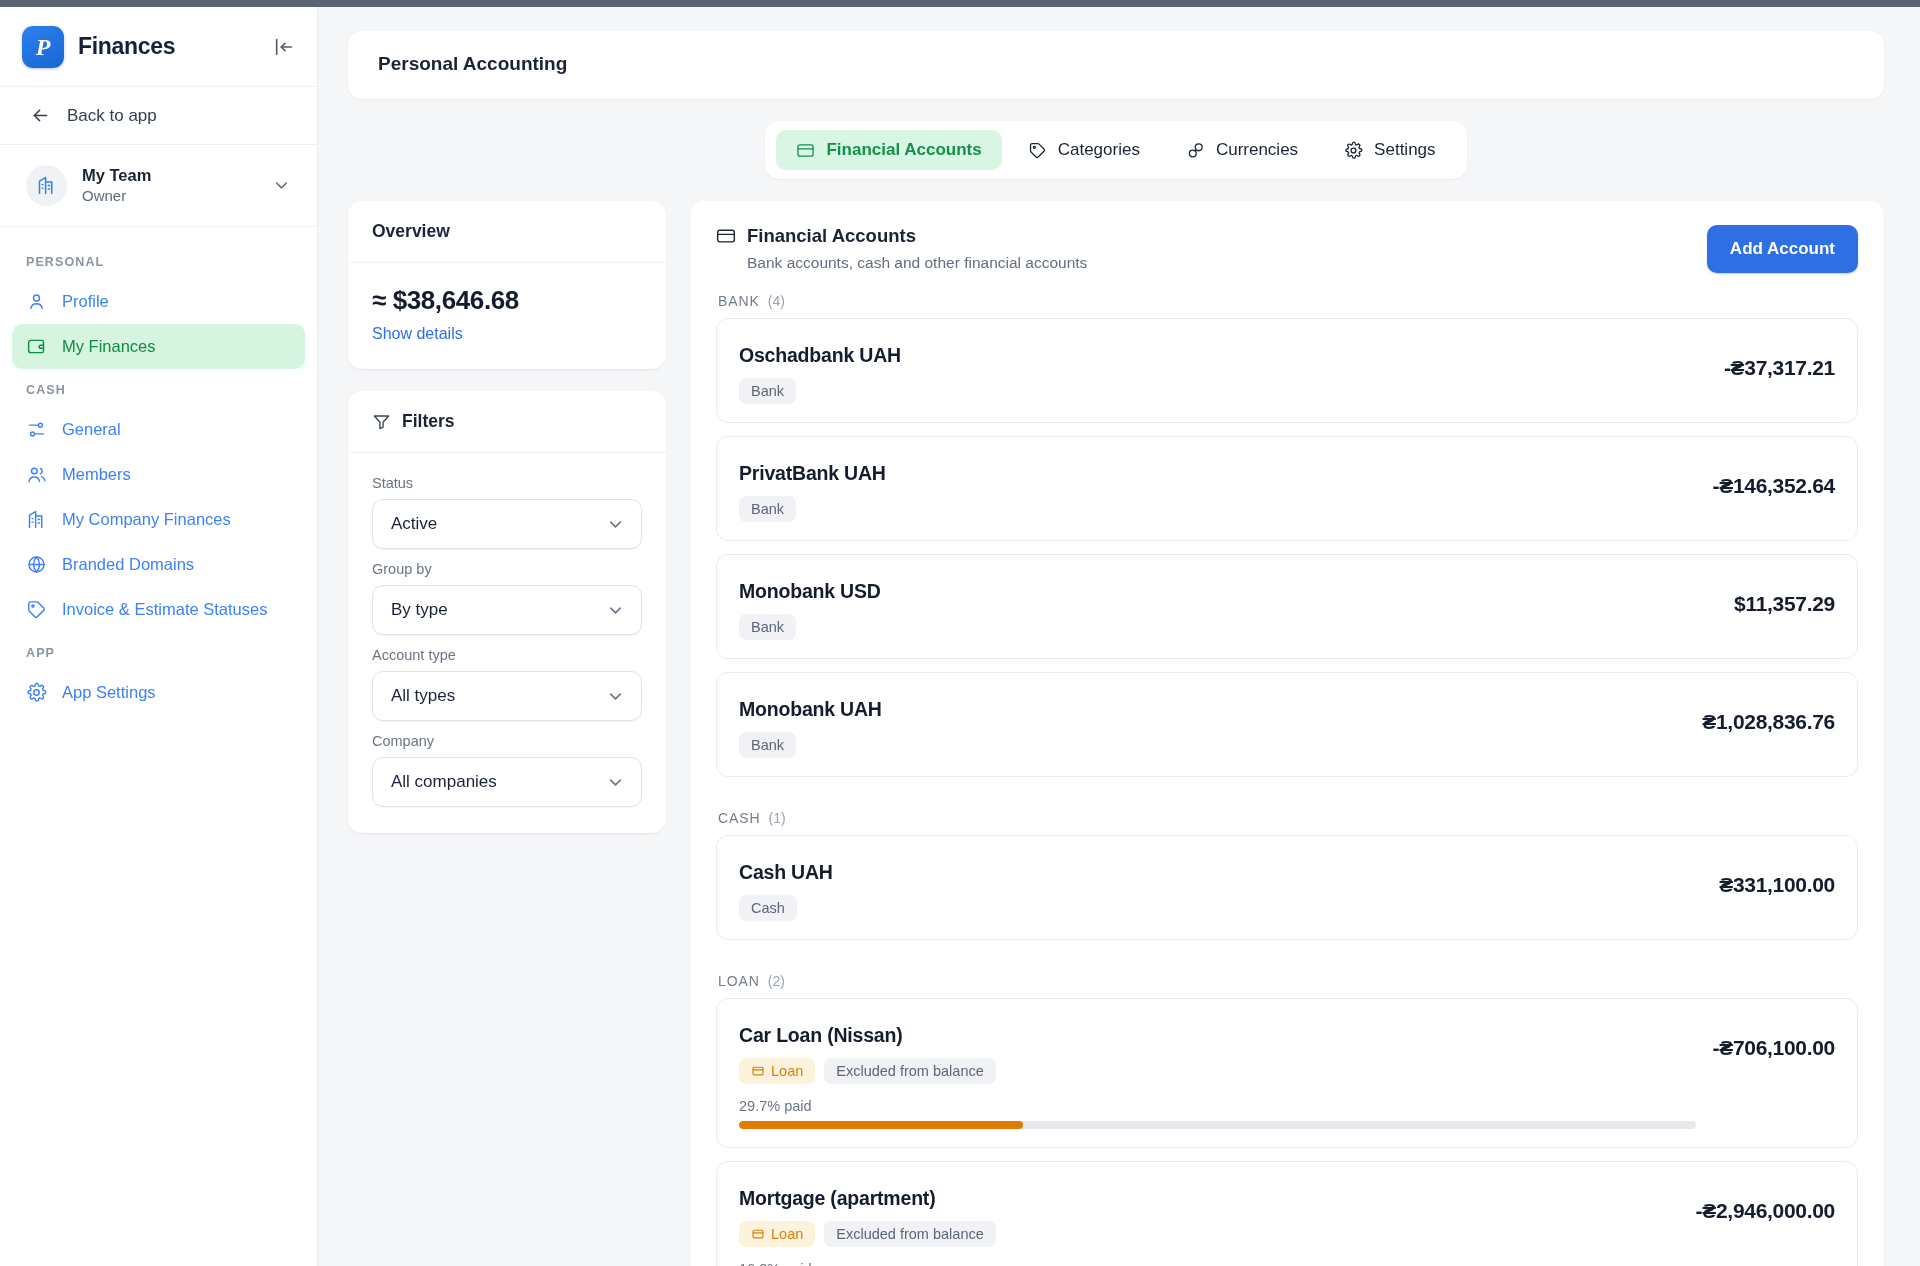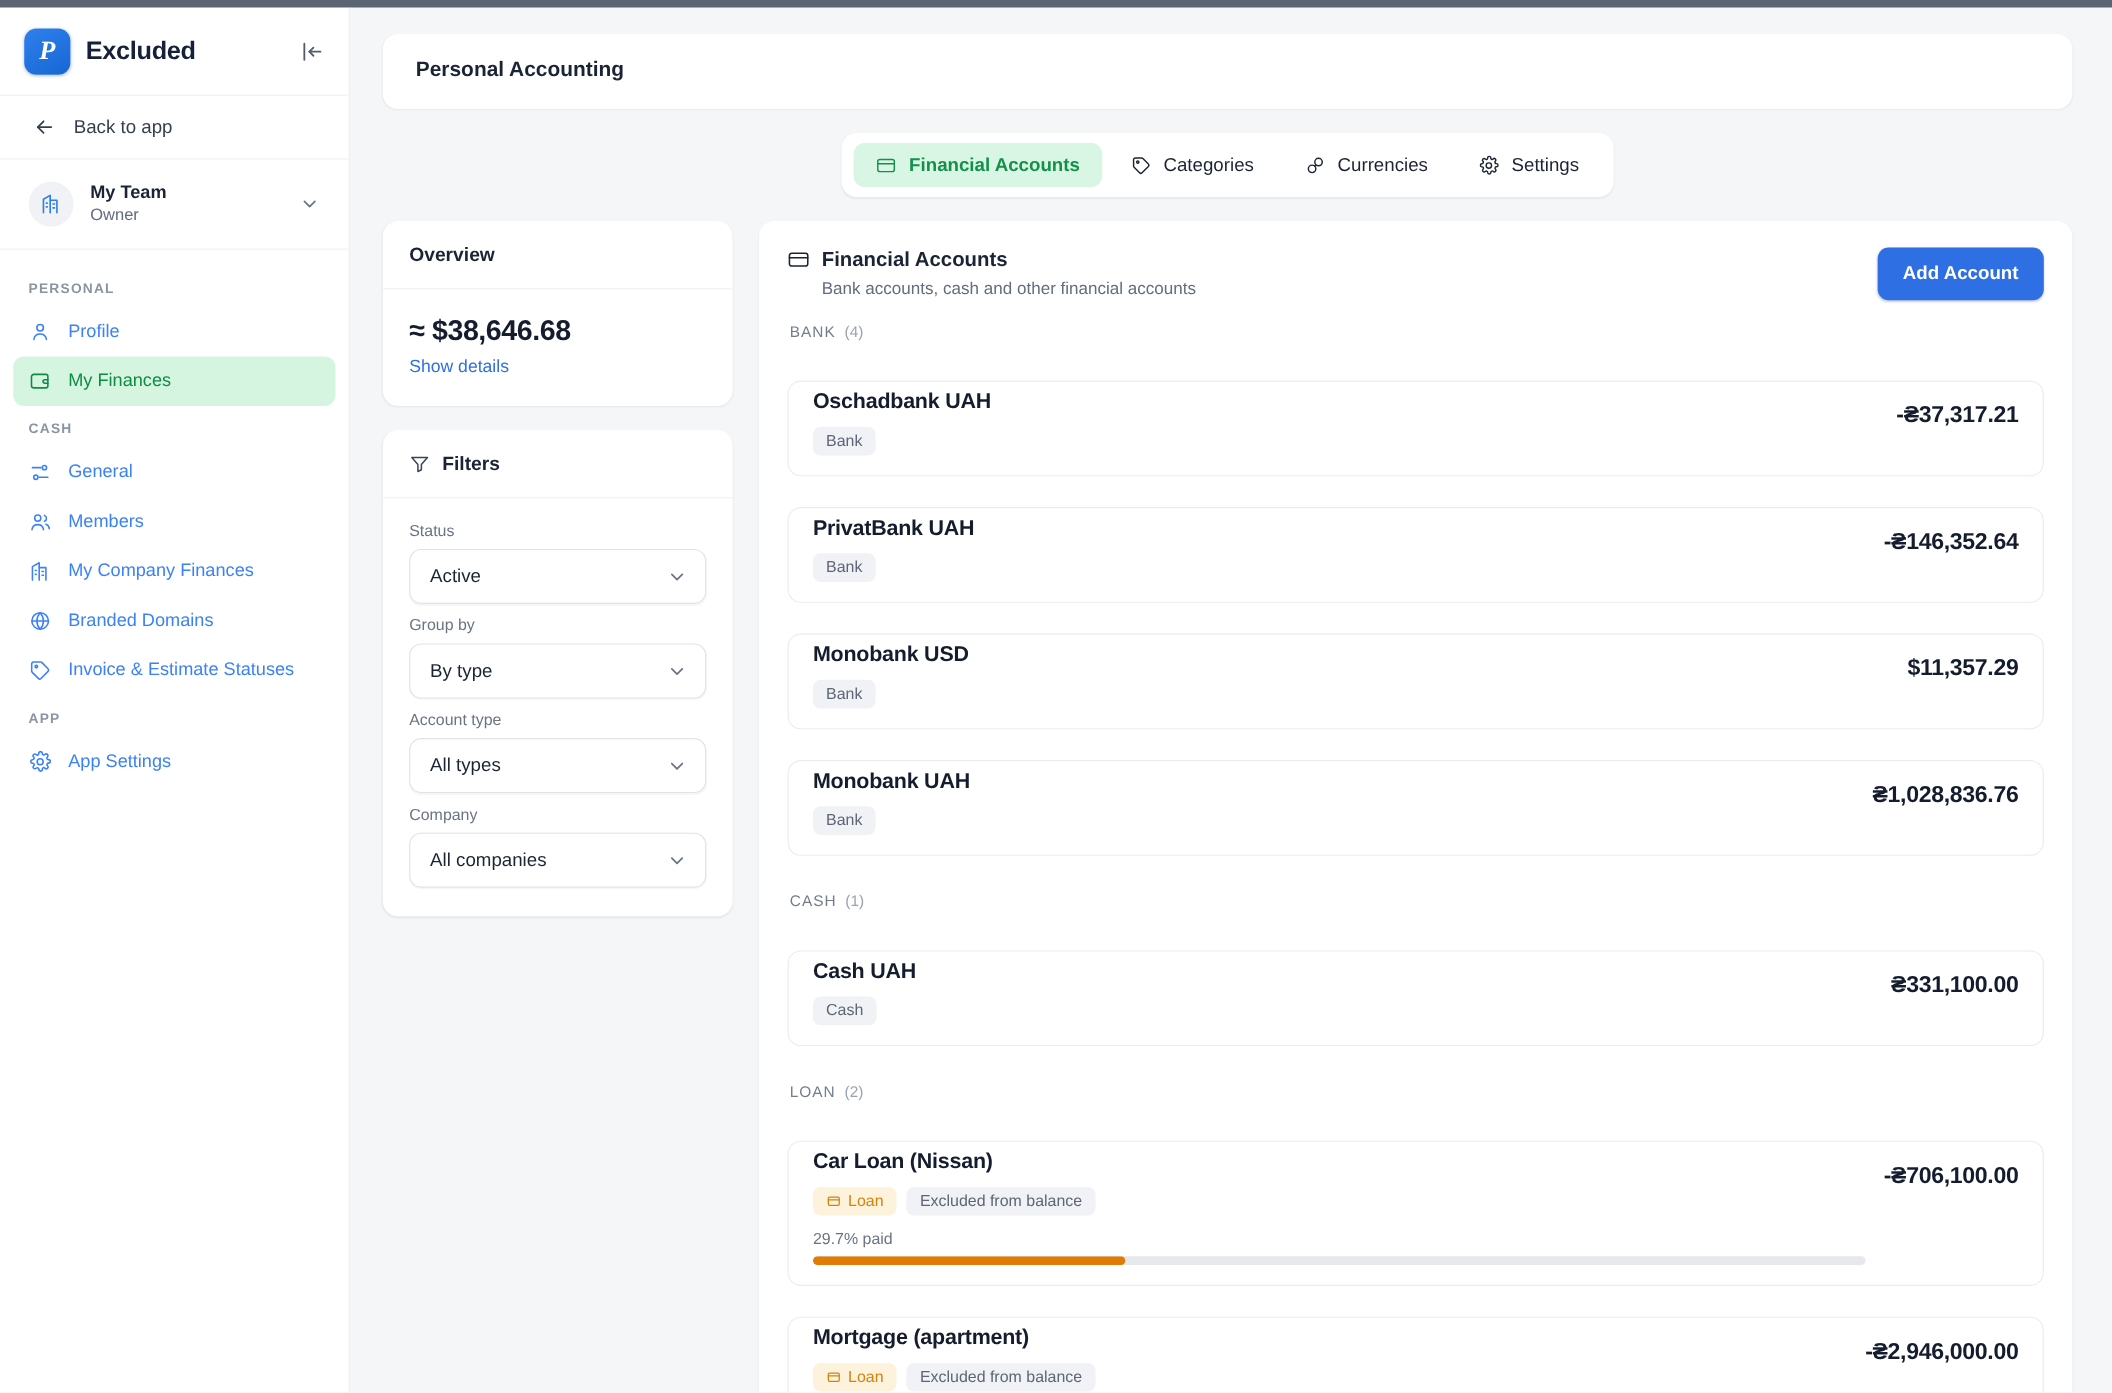--- a/index.html
+++ b/index.html
@@ -138,24 +138,23 @@
   }
 
   .group-label {
     font-size: 14px; letter-spacing: .9px; color: #737d8c;
     padding: 20px 2px 9px 2px; display: flex; gap: 8px; align-items: baseline;
   }
   .group-count { color: #9aa3b1; letter-spacing: 0; }
 
   .acct-row {
     border: 1px solid #e9ecf1; border-radius: 12px;
-    padding: 7px 22px 18px 22px; margin-bottom: 13px;
+    padding: 25px 22px 18px 22px; margin-bottom: 13px;
     display: flex; align-items: flex-start; gap: 16px; cursor: pointer;
     background: #fff;
-    margin-top: 28px;
   }
   .acct-left { flex: 1; min-width: 0; }
   .acct-name { font-size: 19.5px; font-weight: bold; color: #141c2d; letter-spacing: -.2px; }
   .chips { display: flex; gap: 9px; margin-top: 11px; align-items: center; }
   .chip {
     background: #f0f2f5; color: #5d6675; font-size: 14.5px;
     padding: 5px 12px; border-radius: 7px; display: flex; align-items: center; gap: 6px;
   }
   .chip.loan { background: #fdf3dc; color: #d4830c; font-weight: 500; }
   .acct-amount { font-size: 21px; font-weight: bold; color: #141c2d; white-space: nowrap; padding-top: 12px; letter-spacing: -.3px; }
@@ -172,21 +171,21 @@
 <div class="viewport">
   <div class="topbar"></div>
 
   <div class="shell">
 
     <aside class="sidebar">
       <div class="brand-row">
         <div class="brand-logo">
             <span class="g">P</span>
           </div>
-        <div class="brand-name">Excluded</div>
+        <div class="brand-name">Finances</div>
         <div class="collapse-btn">
           <svg width="22" height="22" viewBox="0 0 24 24" fill="none" stroke="currentColor" stroke-width="1.8" stroke-linecap="round" stroke-linejoin="round">
             <path d="M4 4v16"></path>
               <path d="M20 12H9"></path>
               <path d="M13 8l-4 4 4 4"></path>
           </svg>
         </div>
       </div>
 
       <div class="backrow">

